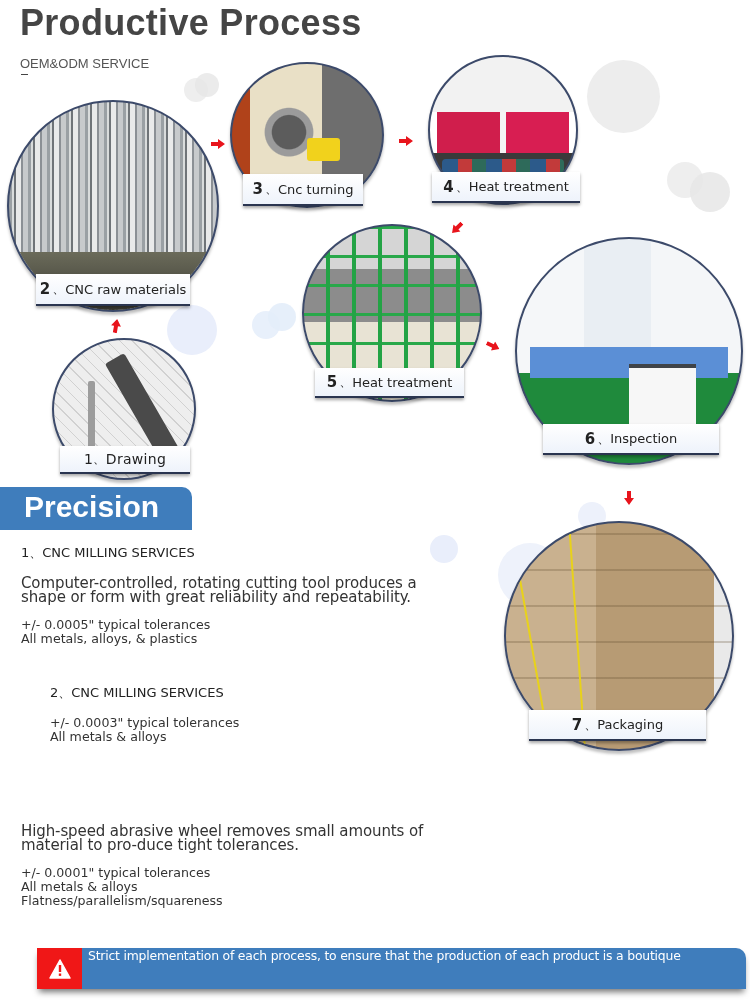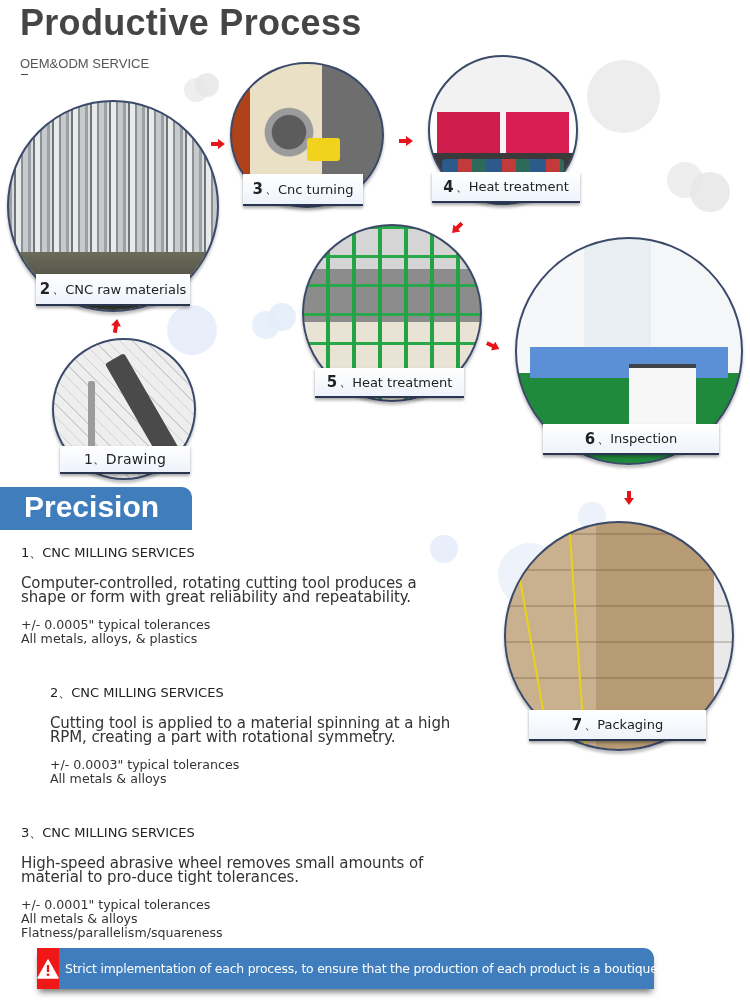--- a/index.html
+++ b/index.html
@@ -55,21 +55,21 @@
   .p-pack::after { content:""; position:absolute; left:31%; top:0; bottom:0; width:2px; background:#e8d21a; transform: rotate(-4deg); }
 
   .precision-band { position: absolute; left: 0; top: 487px; width: 192px; height: 43px; background: #3f7dbc; border-radius: 0 10px 0 0; }
   .precision-text { position: absolute; left: 24px; top: 490px; font-family: "Liberation Sans", sans-serif; font-weight: 700; font-size: 30px; color: #fff; }
 
   .svc { position: absolute; left: 21px; width: 440px; font-family: "DejaVu Sans", sans-serif; color: #333; }
   .svc h3 { font-weight: 400; font-size: 13px; color: #222; margin-bottom: 14px; }
   .svc .desc { font-size: 15px; line-height: 14px; margin-bottom: 14px; letter-spacing: -0.1px; }
   .svc .feat { font-size: 12.6px; line-height: 14px; }
 
-  .notice { position: absolute; left: 37px; top: 948px; width: 617px; height: 41px; background: #3f7dbc; border-radius: 0 10px 0 0; box-shadow: 0 5px 6px -2px rgba(0,0,0,0.55); display: flex; align-items: center; }
+  .notice { position: absolute; left: 37px; top: 948px; width: 709px; height: 41px; background: #3f7dbc; border-radius: 0 10px 0 0; box-shadow: 0 5px 6px -2px rgba(0,0,0,0.55); display: flex; align-items: flex-start; }
   .notice .warn { width: 45px; height: 41px; background: #f01717; display: flex; align-items: center; justify-content: center; }
   .notice .ntext { color: #fff; font-family: "DejaVu Sans", sans-serif; font-size: 12.4px; padding-left: 6px; white-space: nowrap; letter-spacing: -0.2px; }
 </style>
 </head>
 <body>
 
 <div class="title">Productive Process</div>
 <div class="subtitle">OEM&amp;ODM SERVICE</div>
 <div class="subdash"></div>
 
@@ -172,27 +172,25 @@
 
 <div class="svc" style="top:544px;">
   <h3>1、CNC MILLING SERVICES</h3>
   <div class="desc">Computer-controlled, rotating cutting tool produces a shape or form with great reliability and repeatability.</div>
   <div class="feat">+/- 0.0005" typical tolerances</div>
   <div class="feat">All metals, alloys, &amp; plastics</div>
 </div>
 
 <div class="svc" style="top:684px;margin-left:29px;">
   <h3>2、CNC MILLING SERVICES</h3>
-  <div class="desc">Cutting tool is applied to a material spinning at a high RPM, creating a part with rotational symmetry.</div>
   <div class="feat">+/- 0.0003" typical tolerances</div>
   <div class="feat">All metals &amp; alloys</div>
 </div>
 
 <div class="svc" style="top:824px;">
-  <h3>3、CNC MILLING SERVICES</h3>
   <div class="desc">High-speed abrasive wheel removes small amounts of material to pro-duce tight tolerances.</div>
   <div class="feat">+/- 0.0001" typical tolerances</div>
   <div class="feat">All metals &amp; alloys</div>
   <div class="feat">Flatness/parallelism/squareness</div>
 </div>
 
 <div class="notice">
   <div class="warn">
     <svg width="22" height="20" viewBox="0 0 22 20">
       <path d="M11 1 L21 19 H1 Z" fill="#ffffff" stroke="#ffffff" stroke-linejoin="round" stroke-width="1.5"></path>

